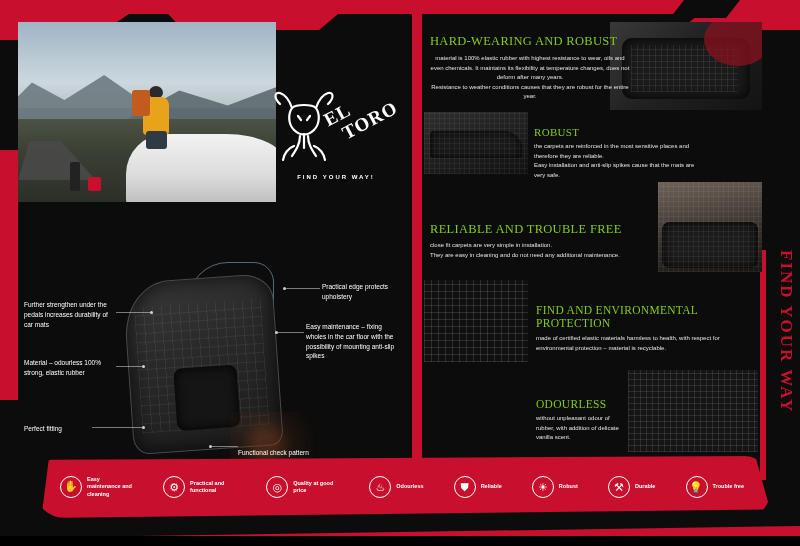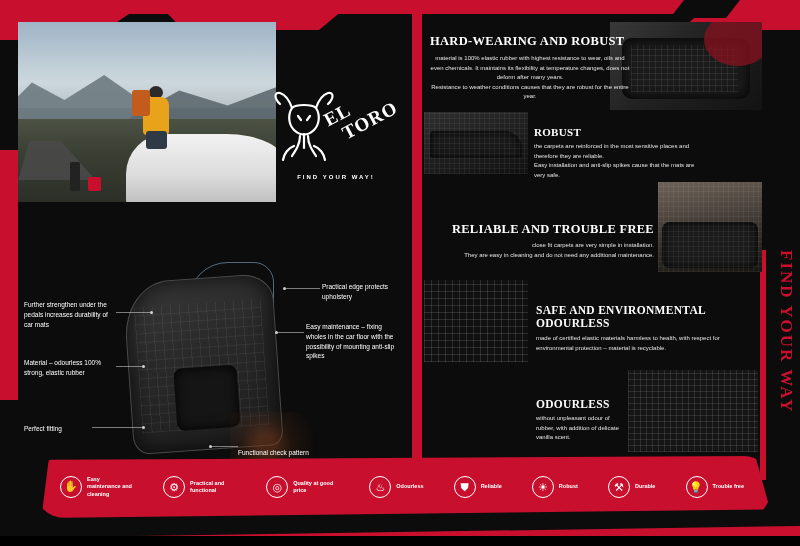--- a/index.html
+++ b/index.html
@@ -200,21 +200,21 @@
     position:absolute; border:0; overflow:hidden;
     background:#1a1a1a;
   }
   .rphoto .tex {
     position:absolute; left:0; top:0; width:100%; height:100%;
     background-image:
       repeating-linear-gradient(0deg, rgba(255,255,255,.05) 0 1px, transparent 1px 5px),
       repeating-linear-gradient(90deg, rgba(255,255,255,.05) 0 1px, transparent 1px 5px);
   }
   .rtitle {
-    color:#ffffff; font-weight:bold; font-family:"Liberation Serif", serif;
+    color:#84cc16; font-weight:normal; font-family:"Liberation Serif", serif;
     letter-spacing:.3px;
   }
   .rbody { color:#e2e2e2; font-size:6px; line-height:1.6; }
 
   
   .vertical-claim {
     position:absolute; right:4px; top:250px;
     writing-mode: vertical-rl;
     color:#c8102e; font-weight:bold; font-size:17px; letter-spacing:2px;
     font-family:"Liberation Serif", serif;
@@ -347,32 +347,32 @@
     <div class="rtitle" style="font-size:11px; margin-bottom:4px;">ROBUST</div>
     <div class="rbody" style="white-space:pre-line;">the carpets are reinforced in the most sensitive places and therefore they are reliable.
 Easy installation and anti-slip spikes cause that the mats are very safe.</div>
   </div>
 
   <div class="rphoto" style="left:658px; top:182px; width:104px; height:90px;">
     <div style="position:absolute;left:0;top:0;width:100%;height:100%;background:linear-gradient(170deg,#6e6258,#3a342f 55%,#16140f)"></div>
     <div style="position:absolute;left:4%;bottom:4%;width:92%;height:52%;background:#1c1c1c;border-radius:8px;box-shadow:inset 0 0 12px #000"></div>
     <div class="tex"></div>
   </div>
-  <div class="rblock" style="left:430px; top:222px; width:224px;text-align:right;">
+  <div class="rblock" style="left:430px; top:222px; width:224px;">
     <div class="rtitle" style="font-size:12.5px; margin-bottom:4px;">RELIABLE AND TROUBLE FREE</div>
     <div class="rbody" style="white-space:pre-line;">close fit carpets are very simple in installation.
 They are easy in cleaning and do not need any additional maintenance.</div>
   </div>
 
   <div class="rphoto" style="left:424px; top:280px; width:104px; height:82px;">
     <div style="position:absolute;left:0;top:0;width:100%;height:100%;background:#101010"></div>
     <div style="position:absolute;left:0;top:0;width:100%;height:100%;background-image:repeating-linear-gradient(0deg,rgba(255,255,255,.12) 0 1px,transparent 1px 7px),repeating-linear-gradient(90deg,rgba(255,255,255,.12) 0 1px,transparent 1px 7px)"></div>
   </div>
   <div class="rblock" style="left:536px; top:304px; width:222px;">
-    <div class="rtitle" style="font-size:11.5px; margin-bottom:4px; line-height:1.15;">SAFE AND ENVIRONMENTAL ODOURLESS</div>
+    <div class="rtitle" style="font-size:11.5px; margin-bottom:4px; line-height:1.15;">FIND AND ENVIRONMENTAL PROTECTION</div>
     <div class="rbody" style="white-space:pre-line;">made of certified elastic materials harmless to health, with respect for environmental protection – material is recyclable.</div>
   </div>
 
   <div class="rphoto" style="left:628px; top:370px; width:130px; height:82px;">
     <div style="position:absolute;left:0;top:0;width:100%;height:100%;background:#151515"></div>
     <div style="position:absolute;left:0;top:0;width:100%;height:100%;background-image:repeating-linear-gradient(0deg,rgba(255,255,255,.1) 0 1px,transparent 1px 6px),repeating-linear-gradient(90deg,rgba(255,255,255,.1) 0 1px,transparent 1px 6px)"></div>
   </div>
   <div class="rblock" style="left:536px; top:398px; width:90px;">
     <div class="rtitle" style="font-size:11.5px; margin-bottom:4px;">ODOURLESS</div>
     <div class="rbody" style="white-space:pre-line;">without unpleasant odour of rubber, with addition of delicate vanilla scent.</div>

